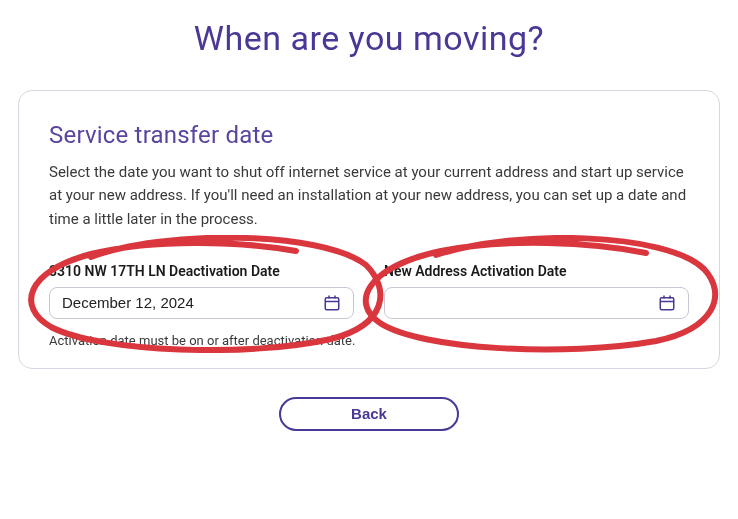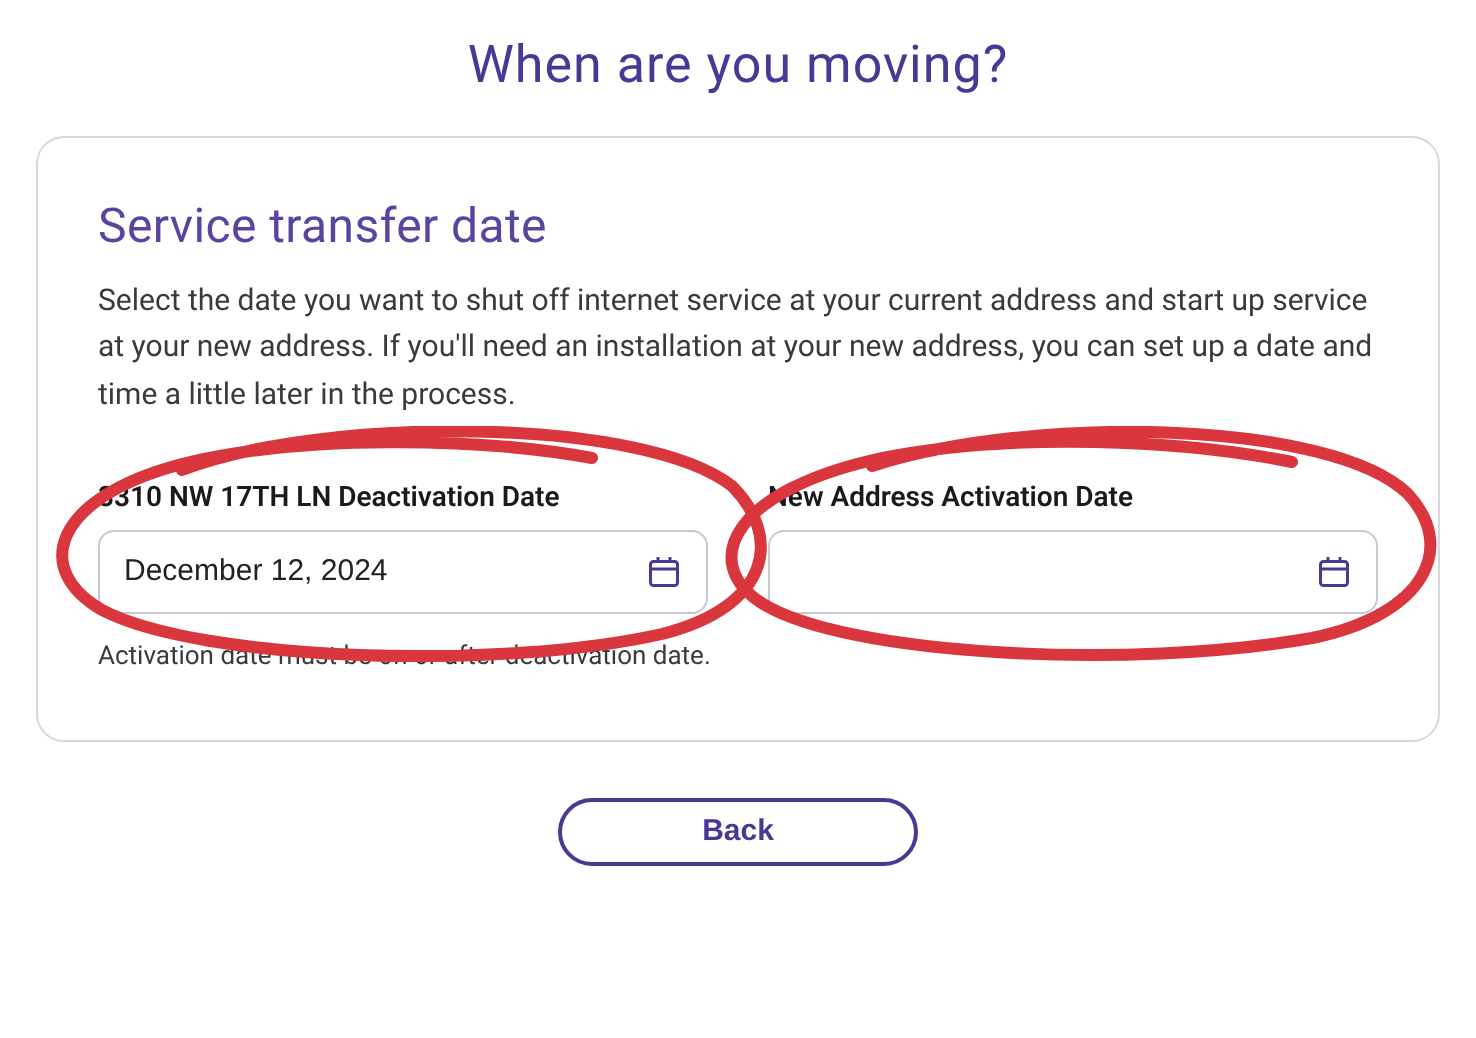--- a/index.html
+++ b/index.html
@@ -6,32 +6,32 @@
     body {
       font-family: -apple-system, BlinkMacSystemFont, "Segoe UI", Roboto, Arial, sans-serif;
       background: #fff;
       width: 738px;
       height: 519px;
       overflow: hidden;
       position: relative;
     }
     .page-title {
       text-align: center;
-      font-size: 26px;
+      font-size: 34px;
       font-weight: 400;
       color: #4b3795;
       margin-top: 18px;
-      margin-bottom: 20px;
+      margin-bottom: 32px;
       letter-spacing: 0.5px;
     }
     .card {
       margin: 0 18px;
       border: 1px solid #d8d6e0;
       border-radius: 14px;
-      padding: 30px 30px 34px;
+      padding: 30px 30px 20px;
       background: #fff;
     }
     .card-heading {
       font-size: 24px;
       font-weight: 400;
       color: #5a44a0;
       margin-bottom: 12px;
       letter-spacing: 0.2px;
     }
     .card-desc {
@@ -53,21 +53,21 @@
       font-size: 14px;
       color: #1a1a1a;
       font-weight: 600;
       margin-bottom: 8px;
       display: block;
     }
     .date-input-wrap {
       position: relative;
       border: 1px solid #c9c6d6;
       border-radius: 8px;
-      height: 42px;
+      height: 32px;
       display: flex;
       align-items: center;
       padding: 0 12px;
       background: #fff;
     }
     .date-input-wrap input {
       border: none;
       outline: none;
       flex: 1;
       font-size: 15px;

